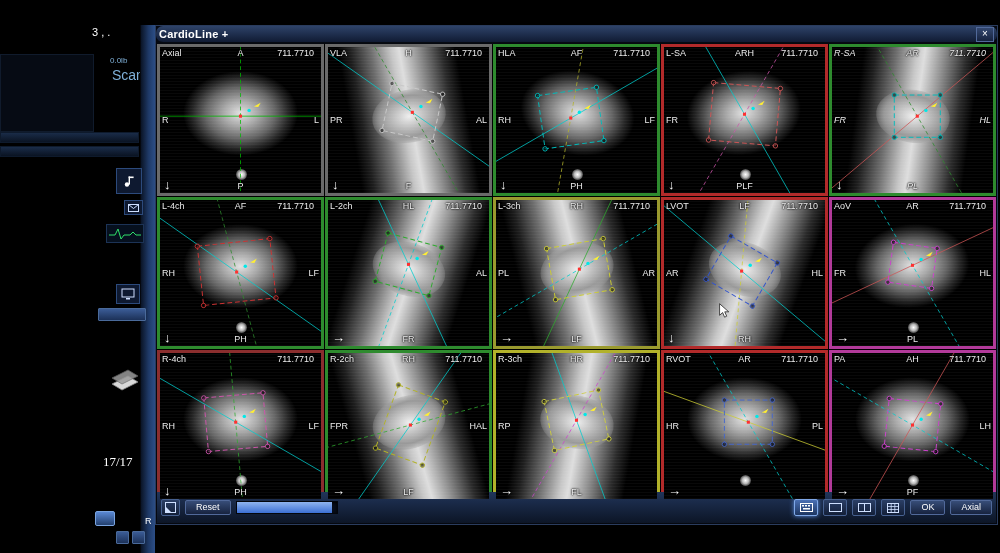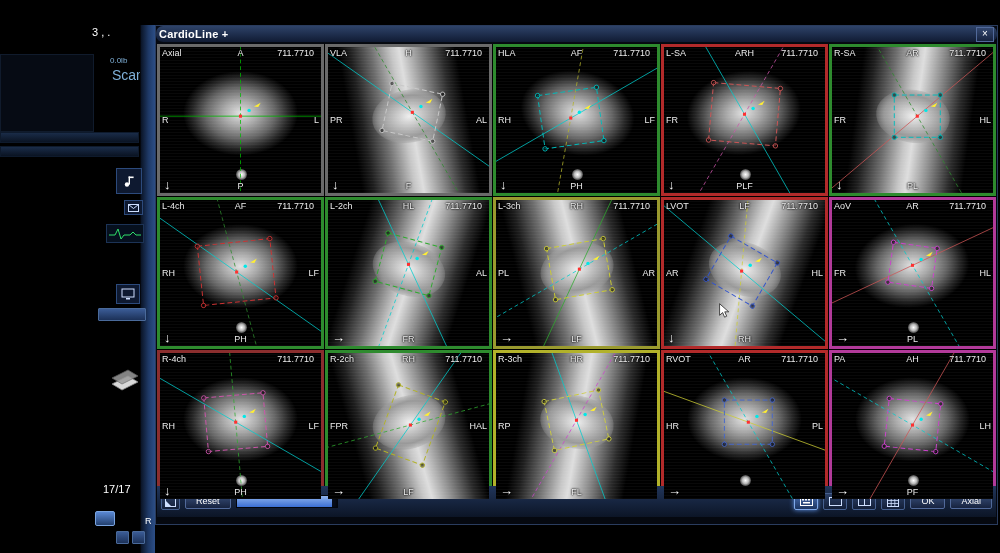--- a/index.html
+++ b/index.html
@@ -42,21 +42,21 @@
              background:radial-gradient(ellipse 46% 38% at 50% 46%,#e2e2e2 0%,#a8a8a8 26%,#666 52%,#262626 72%,#000 86%);filter:blur(0.5px);}
   .mri .spine{position:absolute;left:50%;bottom:9%;width:11px;height:11px;margin-left:-5px;border-radius:50%;
               background:radial-gradient(circle,#fff 0%,#b8b8b8 40%,#333 75%,transparent 100%);}
   .mri .band{position:absolute;left:50%;top:50%;width:72%;height:155%;transform:translate(-50%,-50%) rotate(var(--r));
              background:linear-gradient(90deg,#000 0%,#1e1e1e 10%,#6e6e6e 28%,#c6c6c6 45%,#dedede 52%,#909090 68%,#2a2a2a 88%,#000 100%);filter:blur(0.5px);}
   .mri .core{position:absolute;left:50%;top:47%;width:46%;height:36%;transform:translate(-50%,-50%) rotate(var(--r));
              border-radius:50%;background:radial-gradient(ellipse,#eee 0%,#999 55%,transparent 78%);}
   .overlay{position:absolute;inset:0;width:100%;height:100%;z-index:2;}
 
   
-  .toolbar{position:absolute;left:1px;right:1px;bottom:7px;height:31px;background:linear-gradient(#203ciz,#0c1526);
+  .toolbar{position:absolute;left:1px;right:1px;bottom:1px;height:31px;background:linear-gradient(#203ciz,#0c1526);
            background:linear-gradient(#21355a,#0c1526);display:flex;align-items:center;gap:5px;padding:0 4px;box-sizing:border-box;}
   .tb-btn{height:15px;background:linear-gradient(#374d78,#17233f);border:1px solid #51699a;border-radius:2px;
           color:#fff;font-size:9px;line-height:13px;padding:0 10px;cursor:pointer;font-family:"Liberation Sans",sans-serif;}
   .icon-btn{width:22px;height:15px;background:linear-gradient(#2b3f66,#131f38);border:1px solid #46608f;border-radius:2px;
             display:flex;align-items:center;justify-content:center;cursor:pointer;}
   .icon-btn.lit{background:linear-gradient(#4a70b4,#1d3560);box-shadow:0 0 5px #5f93e8;border-color:#7fa8e8;}
   .progress-track{width:100px;height:11px;background:#070d1a;border:1px solid #03060c;box-shadow:inset 0 1px 3px #000;}
   .progress-fill{height:100%;background:linear-gradient(#8fb4ee,#3b6fd4);}
   .tb-spacer{flex:1;}
   .corner-btn{width:17px;height:15px;background:linear-gradient(#2b3f66,#131f38);border:1px solid #46608f;border-radius:2px;
@@ -100,21 +100,21 @@
         <rect x="5" y="10" width="4" height="1.5" fill="#cfe0ff"></rect>
     </svg>
   </div>
   <div class="blue-chip" style="left:98px;top:308px;width:46px;height:11px;"></div>
   <div style="position:absolute;left:108px;top:362px;">
     <svg width="34" height="34" viewBox="0 0 34 34">
       <polygon points="4,22 20,14 30,20 14,28" fill="#d8d8d8" stroke="#888" stroke-width="0.8"></polygon>
       <polygon points="4,16 20,8 30,14 14,22" fill="#9a9a9a" stroke="#666" stroke-width="0.8" opacity="0.85"></polygon>
     </svg>
   </div>
-  <span class="bg-text" style="left:103px;top:483px;font-size:11px;">17/17</span>
+  <span class="bg-text" style="left:103px;top:454px;font-size:13px;font-family:Liberation Serif, serif;">17/17</span>
   <span class="bg-text" style="left:109px;top:495px;font-size:9px;margin-left:48px;">5001</span>
   <div class="blue-btn" style="left:95px;top:511px;width:18px;height:13px;"></div>
   <span class="bg-text" style="left:145px;top:516px;font-size:9px;">R</span>
   <div class="blue-chip" style="left:116px;top:531px;width:11px;height:11px;"></div>
   <div class="blue-chip" style="left:132px;top:531px;width:11px;height:11px;"></div>
 
   <div class="window">
     <div class="titlebar">
       <span class="title">CardioLine +</span>
       <div class="close-btn">×</div>
@@ -214,21 +214,21 @@
             <circle cx="93" cy="64" r="1.8" fill="#00e8e8"></circle>
             <path d="M 98 60 l 7 -4 l -2.5 4.5 z" fill="#ffee33"></path>
           </svg>
           <span class="lbl nm">L-SA</span>
           <span class="lbl tp">ARH</span>
           <span class="lbl vl">711.7710</span>
           <span class="lbl lf">FR</span>
           <span class="lbl bt">PLF</span>
           <span class="parrow">↓</span>
         </div>
-        <div class="panel" style="border-color: rgb(46, 139, 46);">
+        <div class="panel" style="border-color: rgb(46, 139, 46); font-style: italic;">
           <div class="mri strip" style="--r:8deg">
             <div class="band"></div>
             <div class="core"></div>
           </div>
           <svg class="overlay" viewBox="0 0 168 152" preserveAspectRatio="none">
             <line x1="257.52977748617513" y1="-69.41327413103869" x2="-79.52977748617513" y2="213.4132741310387" stroke="#cc5555" stroke-width="0.8"></line>
             <line x1="-21.00000000000003" y1="-118.52558883257649" x2="199.00000000000003" y2="262.5255888325765" stroke="#2e8b2e" stroke-width="0.8" stroke-dasharray="4 3"></line>
             <g transform="rotate(0 89 72)">
               <rect x="65" y="50" width="48" height="44" fill="none" stroke="#00bbbb" stroke-width="1" stroke-dasharray="5 3"></rect>
               <circle cx="65" cy="50" r="2.3" fill="rgba(0,0,0,0.5)" stroke="#00bbbb" stroke-width="0.9"></circle>

